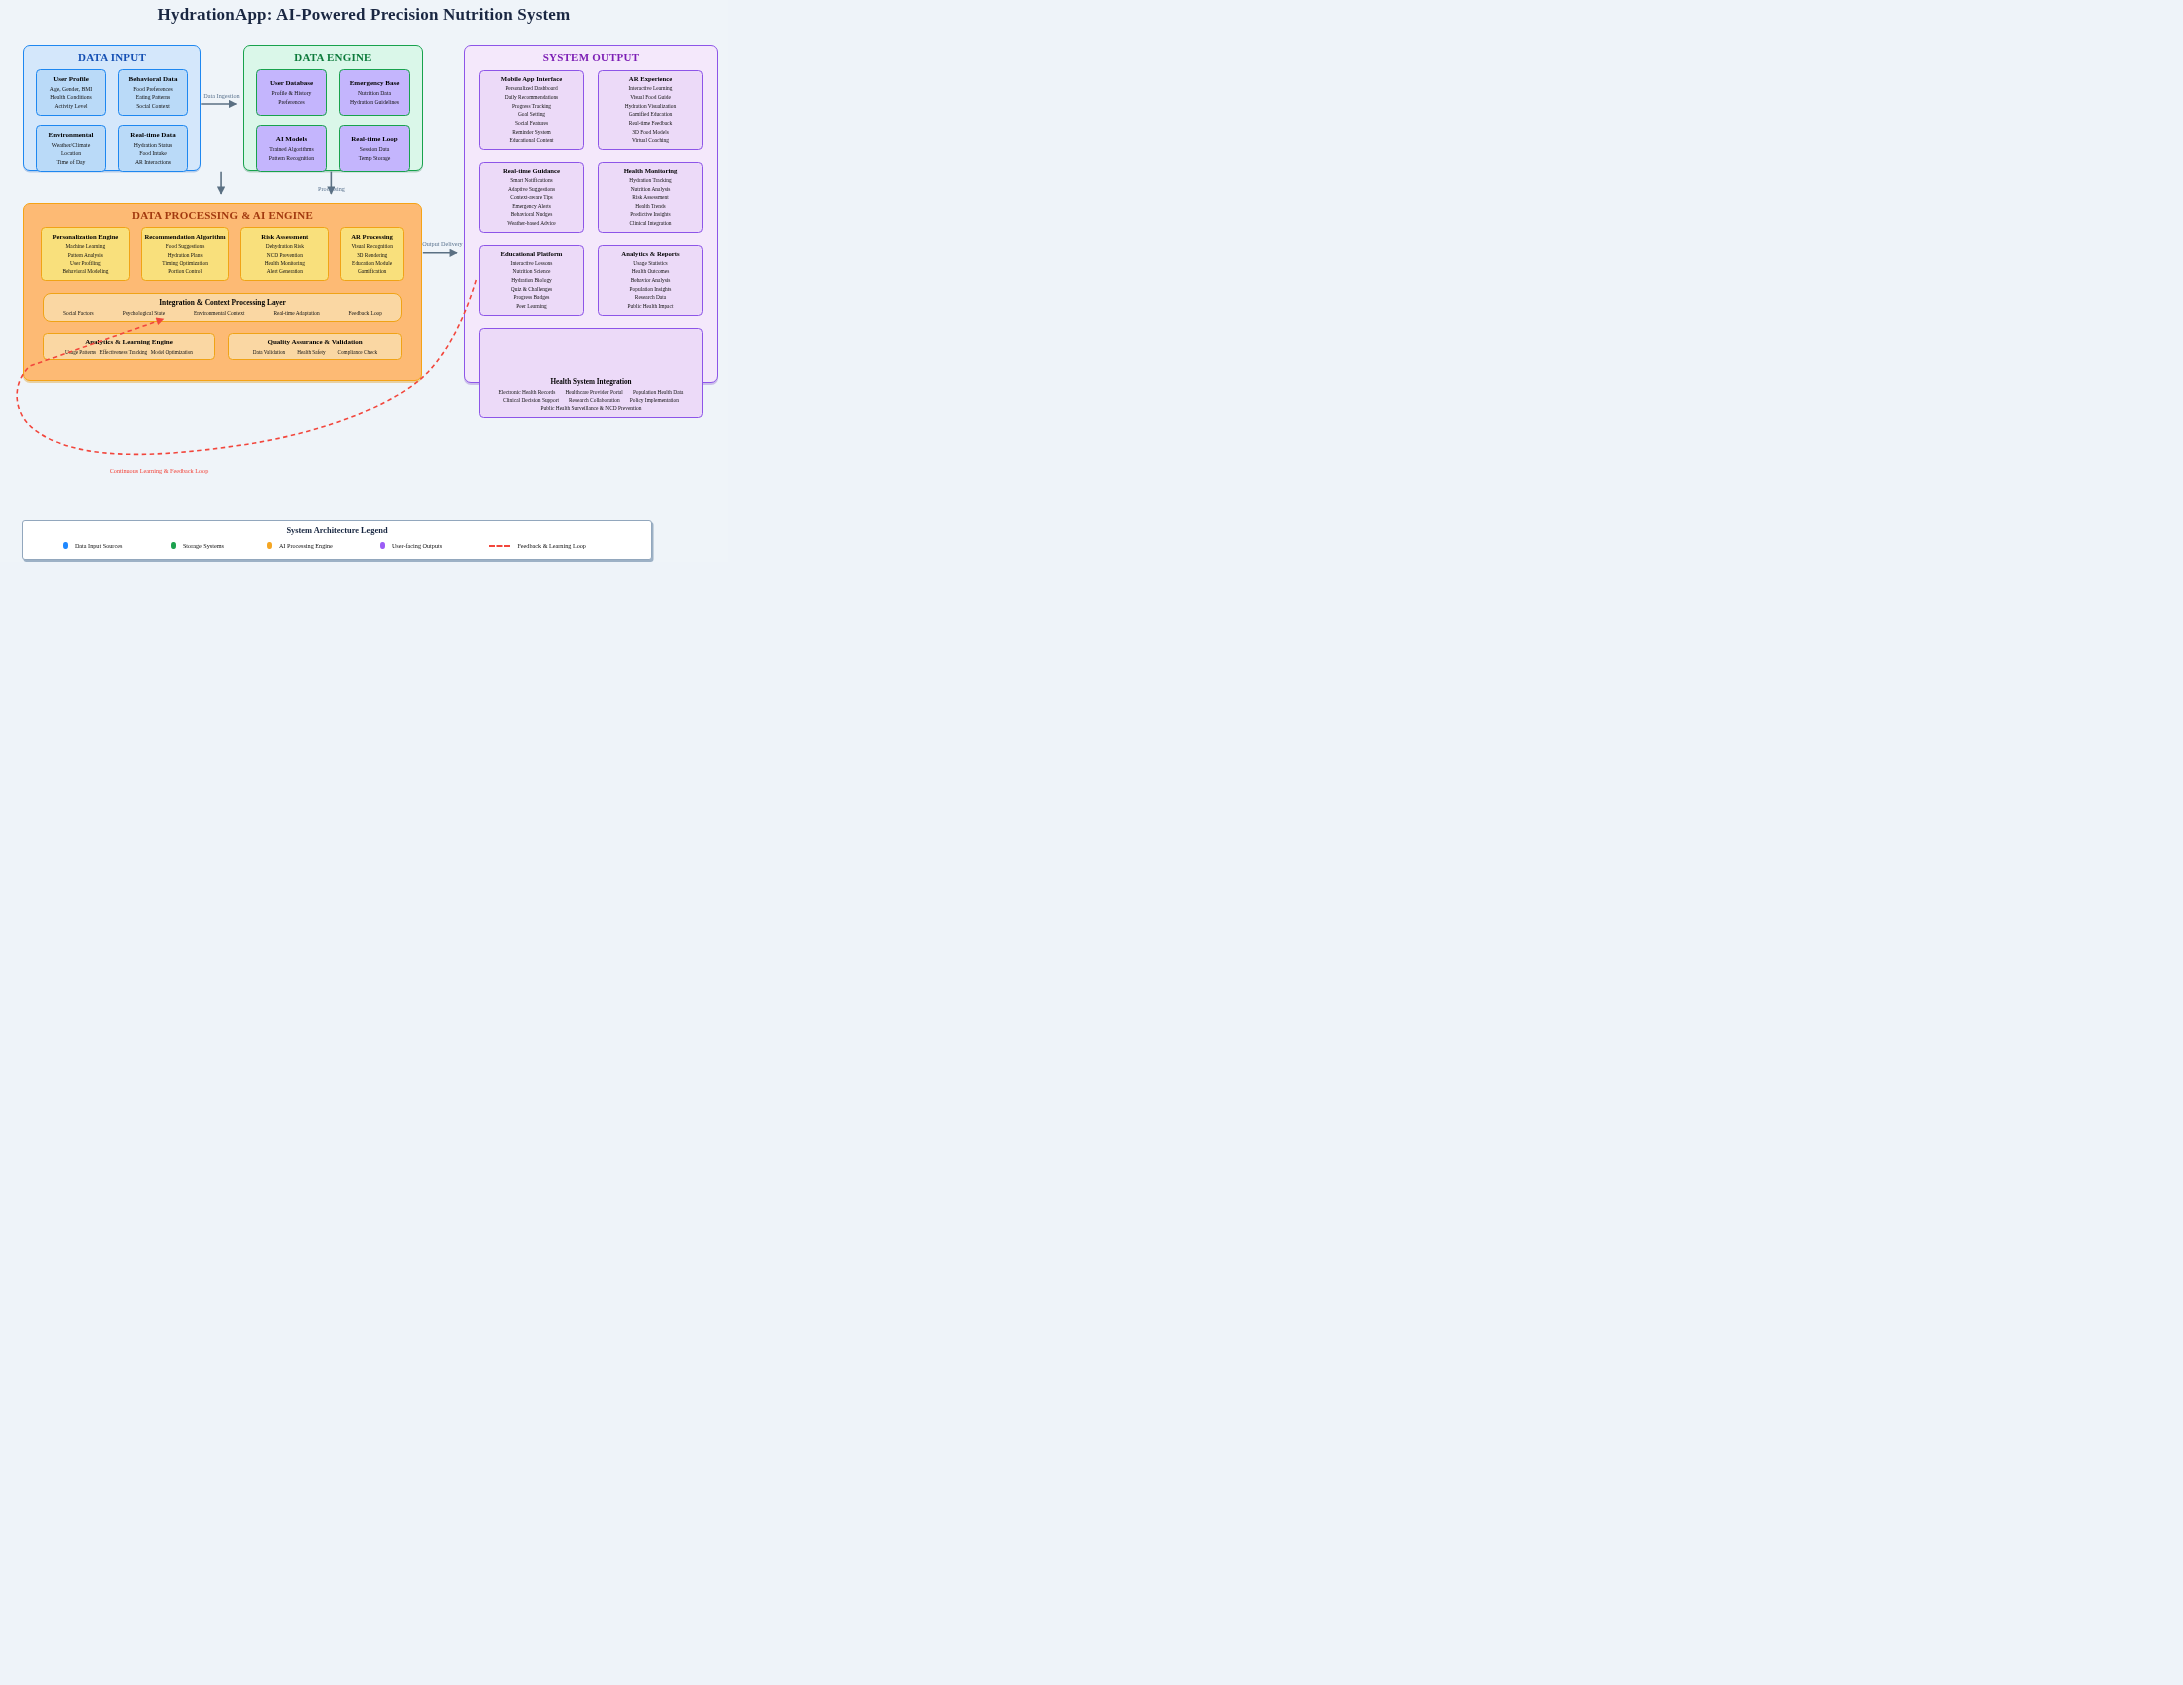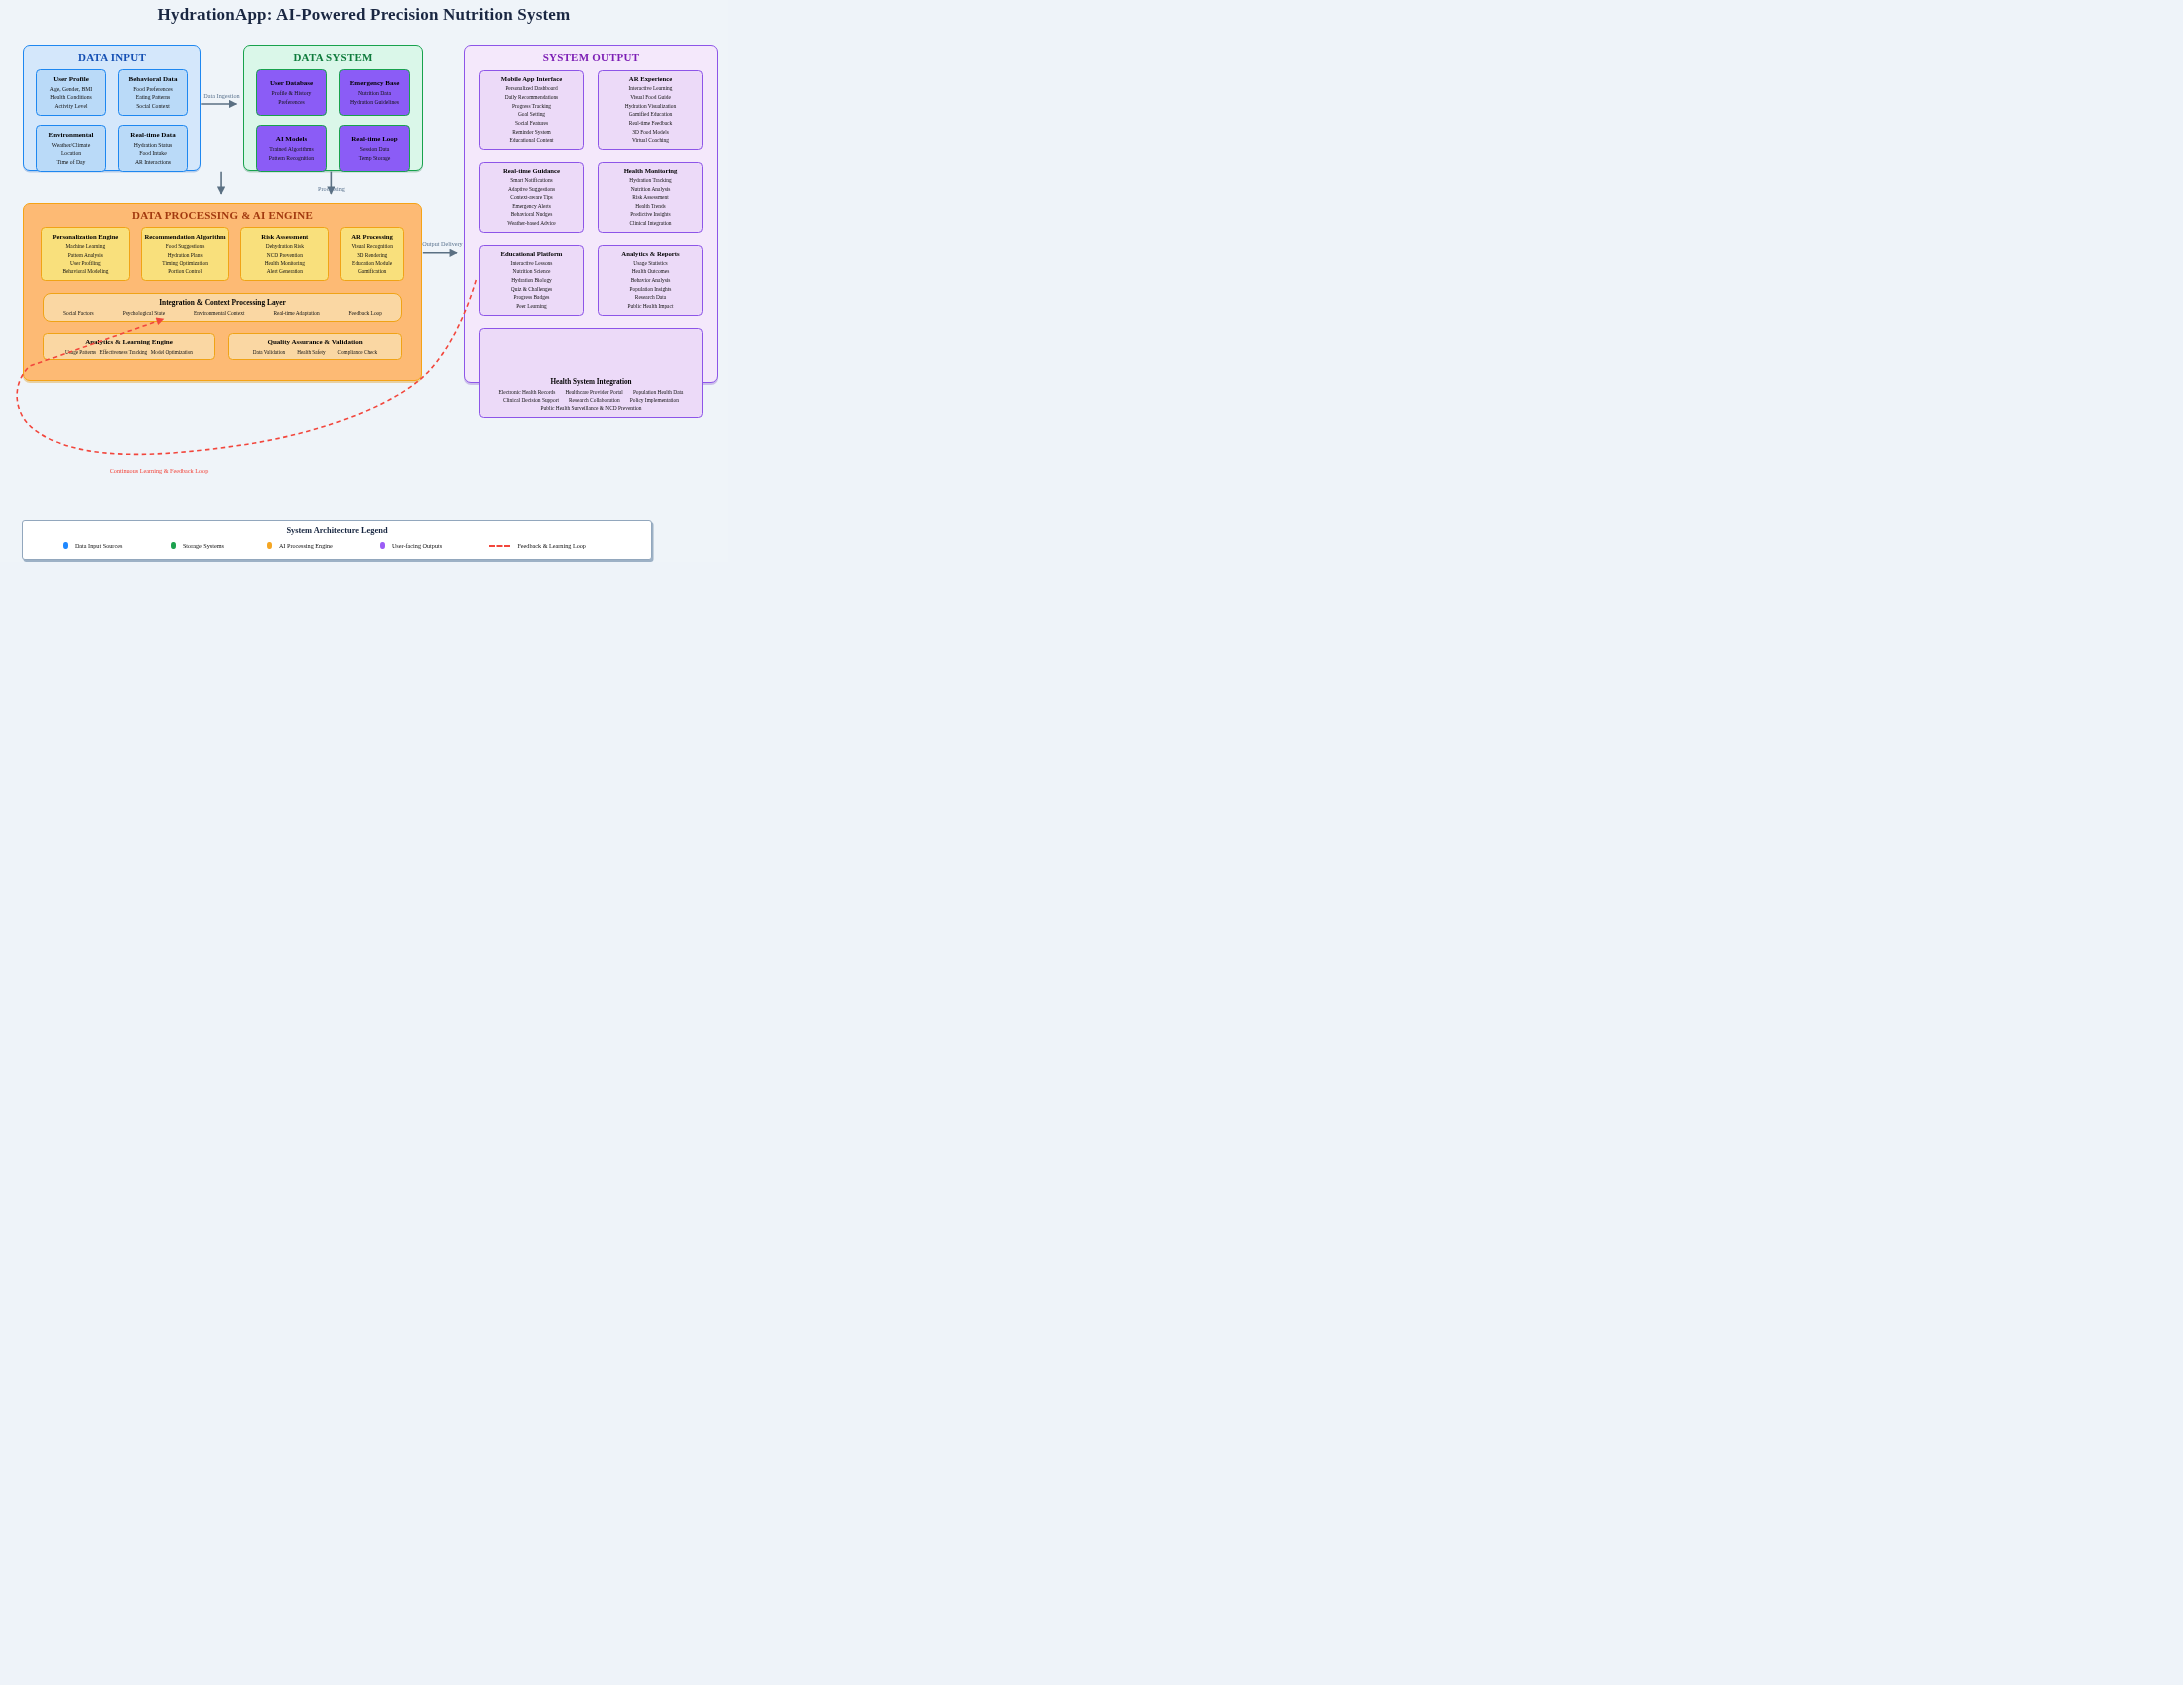--- a/index.html
+++ b/index.html
@@ -28,21 +28,21 @@
   .sub{border-radius:4.5px;border:1px solid;box-sizing:border-box;text-align:center;
        display:flex;flex-direction:column;justify-content:center;padding:4px 3px;}
   .sub-t{font-weight:bold;font-size:7px;color:#000;margin-bottom:2px;}
   .sub-items{margin:0;padding:0;list-style:none;}
   .sub-items li{font-size:5.7px;line-height:1.55;color:#131313;}
 
   .grid2{display:grid;grid-template-columns:1fr 1fr;column-gap:12px;row-gap:9px;
          padding:6.4px 12px 0;}
   .grid2 .sub{min-height:47px;}
   .sub.blue {background:#badaf8;border-color:#1e87f0;}
-  .sub.green{background:#8b5cf6;border-color:#18a24d;}
+  .sub.green{background:#c4b5fd;border-color:#18a24d;}
 
   
   .outrow{display:flex;justify-content:space-between;padding:0 14px;}
   .outrow.first{margin-top:7.4px;}
   .outrow.next{margin-top:12px;}
   .sub.purple{background:#ecdaf8;border-color:#8d55e8;width:105px;}
   .sub.purple .sub-t{font-size:6.7px;}
   .sub.purple .sub-items li{font-size:5.4px;line-height:1.6;}
   .hsi{margin:12px 14px 0;background:#ecdaf8;border:1px solid #8d55e8;border-radius:4.5px;
        padding:5px 5px 6px;text-align:center;}
@@ -129,21 +129,21 @@
         <ul class="sub-items">
             <li>Hydration Status</li>
             <li>Food Intake</li>
             <li>AR Interactions</li>
           </ul>
       </div>
     </div>
   </div>
 
   <div class="bigbox" id="box-storage">
-    <div class="bigtitle">DATA SYSTEM</div>
+    <div class="bigtitle">DATA ENGINE</div>
     <div class="grid2">
       <div class="sub green">
         <div class="sub-t">User Database</div>
         <ul class="sub-items">
             <li>Profile &amp; History</li>
             <li>Preferences</li>
           </ul>
       </div>
       <div class="sub green">
         <div class="sub-t">Emergency Base</div>

